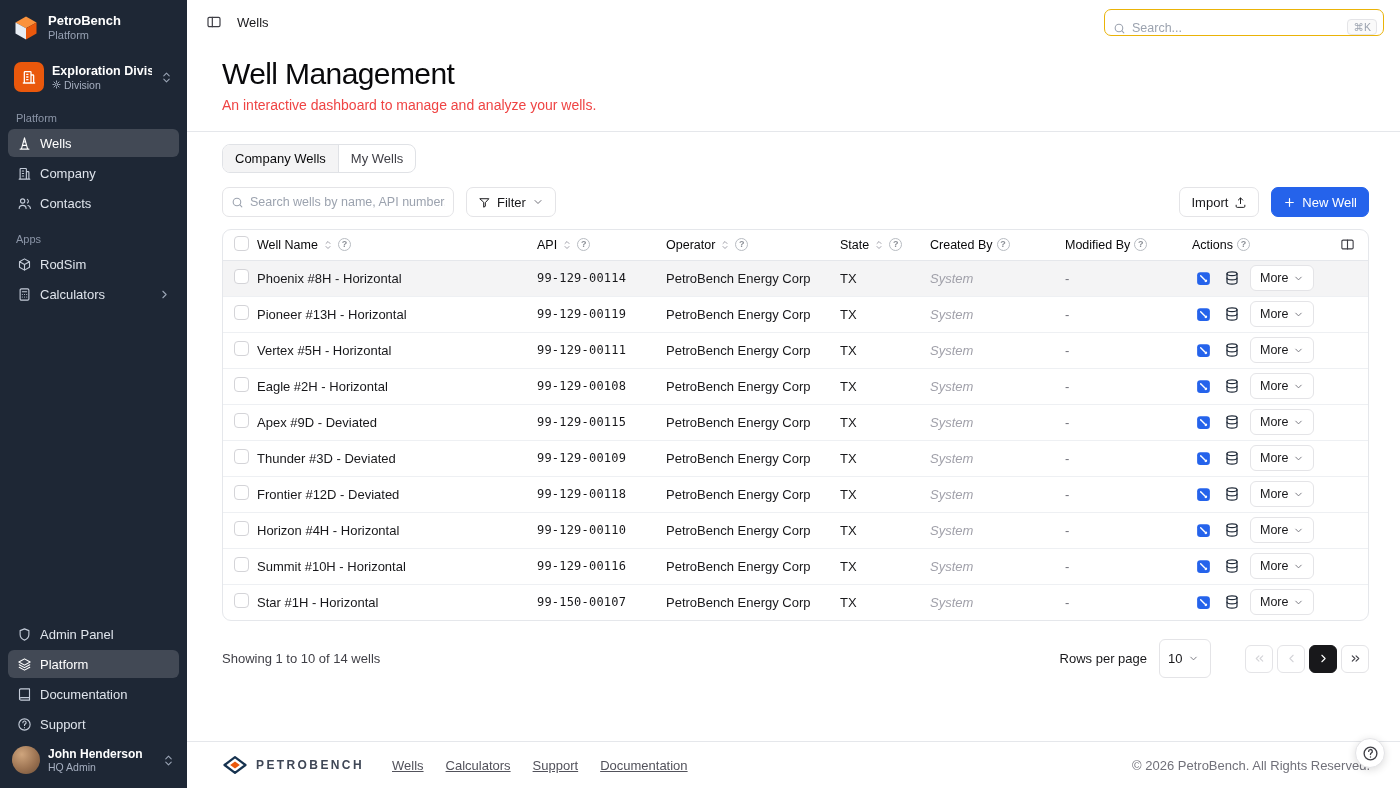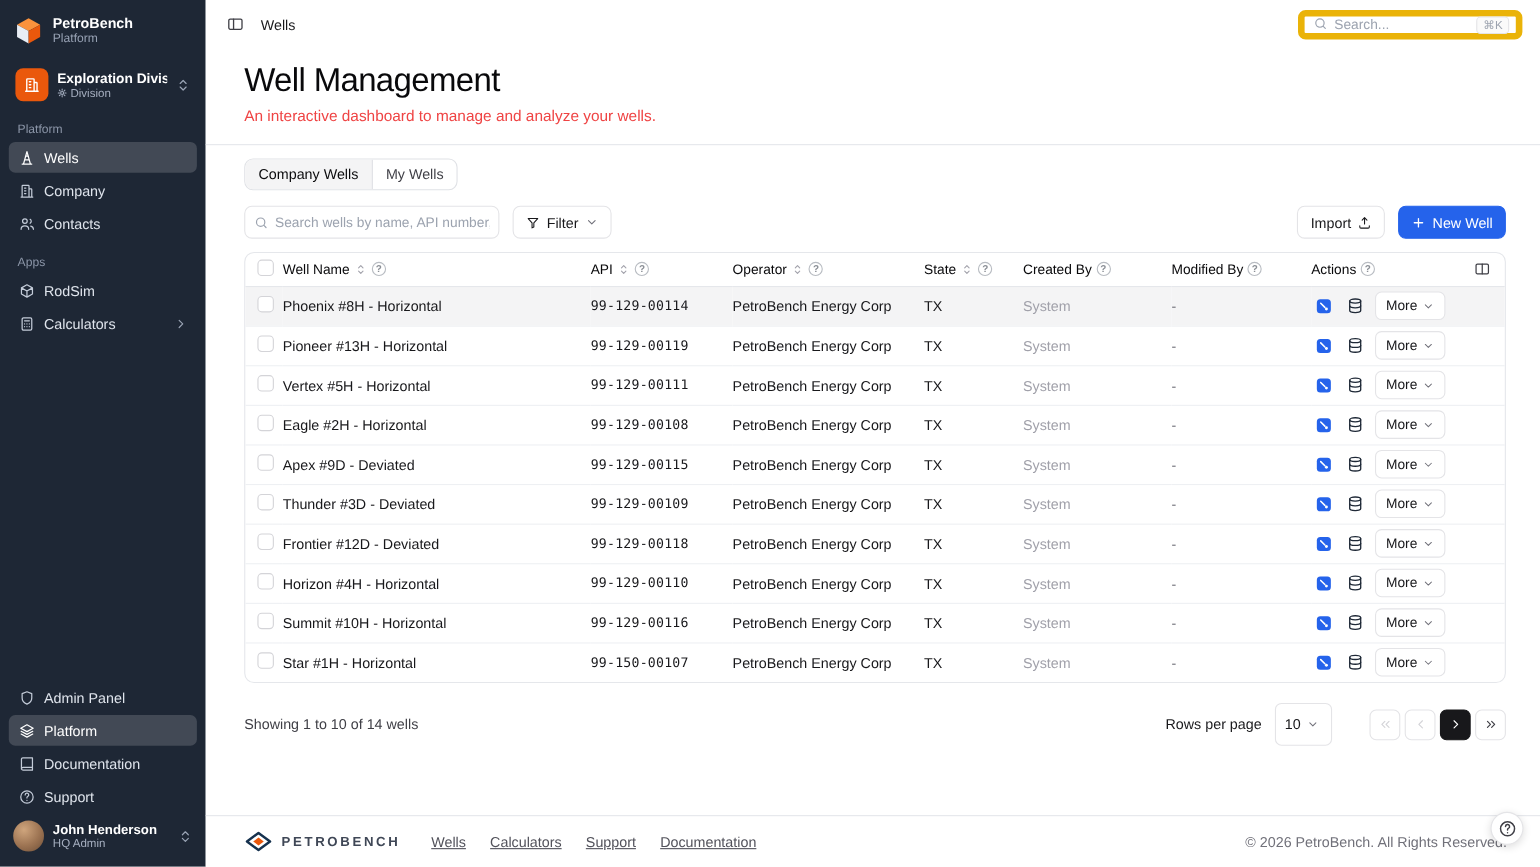--- a/index.html
+++ b/index.html
@@ -54,22 +54,22 @@
   .user-role { font-size:10.5px; color:#a6afc0; line-height:1.2; }
 
   
   .main { flex:1; height:788px; display:flex; flex-direction:column; position:relative; background:#fff; min-width:0; }
 
   .topbar { height:44px; display:flex; align-items:center; justify-content:space-between; padding:0 16px 0 14px; }
   .tb-left { display:flex; align-items:center; gap:10px; color:#3f3f46; }
   .crumb { font-size:13px; color:#18181b; }
   .panel-btn { display:flex; align-items:center; justify-content:center; width:26px; height:26px; border-radius:6px; color:#3f3f46; }
   .gsearch {
-    width:204px; height:27px; border:6px solid #eab308; border-radius:7px;
-    display:flex; align-items:flex-start; gap:6px; padding:0 6px 0 8px; color:#9ca3af; background:#fff;
+    width:280px; height:27px; border:1px solid #eab308; border-radius:7px;
+    display:flex; align-items:flex-end; gap:6px; padding:0 6px 0 8px; color:#9ca3af; background:#fff;
   }
   .gsearch input { flex:1; border:none; outline:none; font-size:12.5px; color:#18181b; min-width:0; background:transparent; }
   .gsearch input::placeholder { color:#9ca3af; }
   .kbd { font-size:10.5px; color:#9ca3af; border:1px solid #e4e4e7; border-radius:4px; padding:1px 5px; background:#fafafa; white-space:nowrap; }
 
   .pagehead { padding:12px 32px 0 35px; }
   .page-title { font-size:30px; font-weight:400; letter-spacing:-0.6px; color:#09090b; line-height:1.2; }
   .page-sub { margin-top:5px; font-size:14px; color:#ef4444; }
   .hdivider { margin-top:18px; border-bottom:1px solid #e5e7eb; }
 
@@ -99,21 +99,21 @@
   table { width:100%; border-collapse:collapse; table-layout:fixed; }
   thead tr { height:30px; border-bottom:1px solid #e5e7eb; }
   th { text-align:left; font-size:12.5px; font-weight:500; color:#09090b; vertical-align:middle; }
   .th-inner { display:flex; align-items:center; gap:4px; }
   .th-check, .td-check { padding-left:11px; }
   tbody tr { height:36px; }
   tbody tr + tr { border-top:1px solid #eef0f3; }
   tbody tr.hl { background:#f4f4f5; }
   td { vertical-align:middle; font-size:13px; color:#18181b; }
   .cell-api { font-family:"DejaVu Sans Mono","Liberation Mono",monospace; font-size:12px; letter-spacing:.2px; }
-  .cell-muted { color:#a1a1aa; }
+  .cell-muted { color:#a1a1aa;font-style:italic; }
   .cell-dash { color:#71717a; }
   .checkbox { width:15px; height:15px; border:1px solid #d4d4d8; border-radius:4px; background:#fff; display:inline-block; }
   .sorticon { color:#a1a1aa; display:inline-flex; }
   .qm {
     width:13px; height:13px; border:1px solid #b8bcc2; border-radius:50%;
     display:inline-flex; align-items:center; justify-content:center;
     font-size:9px; color:#8b8f96; font-weight:700; line-height:1;
   }
   .qm::after { content:"?"; }
   .actions-cell { display:flex; align-items:center; gap:7px; }

